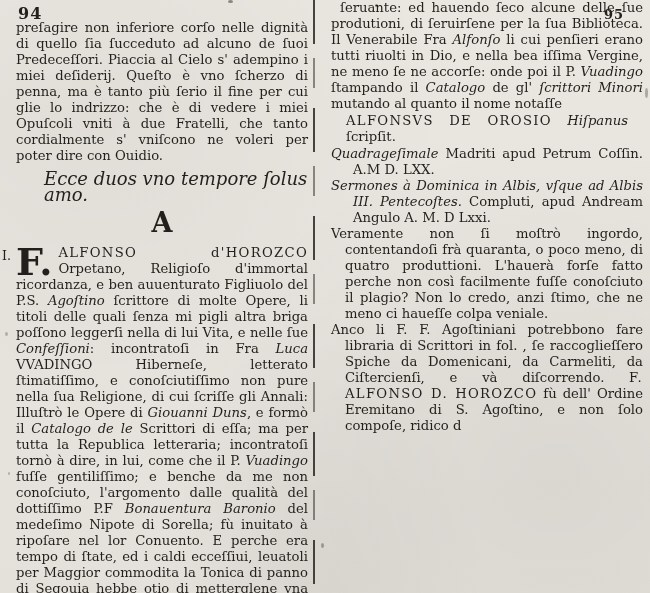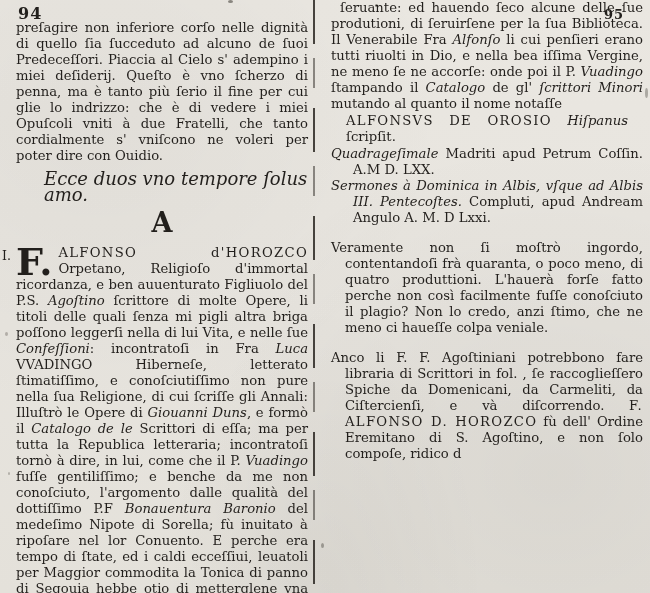--- a/index.html
+++ b/index.html
@@ -30,21 +30,21 @@
       rgba(42,38,33,0)    88px, rgba(42,38,33,0)   108px);
   }
   p{margin:0;}
   .it{font-style:italic;}
   .caps{letter-spacing:1.3px;}
   .quote{margin:7px 0 4px 28px;font-style:italic;text-align:left;font-size:18px;}
   .section-letter{text-align:center;font-size:27px;font-weight:700;margin:6px 0 8px;line-height:28px;}
   .entry{position:relative;}
   .entry-num{position:absolute;left:-14px;top:3px;font-size:12.5px;}
   .dropcap{float:left;font-size:38px;line-height:29px;font-weight:600;padding:2px 6px 0 0;}
-  .hang-sm{padding-left:14px;text-indent:-14px;margin-top:14px;}
+  .hang-sm{padding-left:14px;text-indent:-14px;}
   .hang-lg{padding-left:22px;text-indent:-22px;}
   .first-indent{text-indent:9px;}
   .author-line{margin:1px 15px;}
   .speck{position:absolute;background:#3a362f;border-radius:50%;opacity:.55;}
   .s1{left:228px;top:0;width:5px;height:3px;}
   .s2{left:375px;top:4px;width:3px;height:3px;}
   .s3{left:645px;top:88px;width:3px;height:10px;opacity:.35;}
   .s4{left:5px;top:332px;width:3px;height:4px;opacity:.3;}
   .s5{left:321px;top:543px;width:3px;height:5px;opacity:.4;}
   .s6{left:8px;top:472px;width:2px;height:3px;opacity:.3;}

